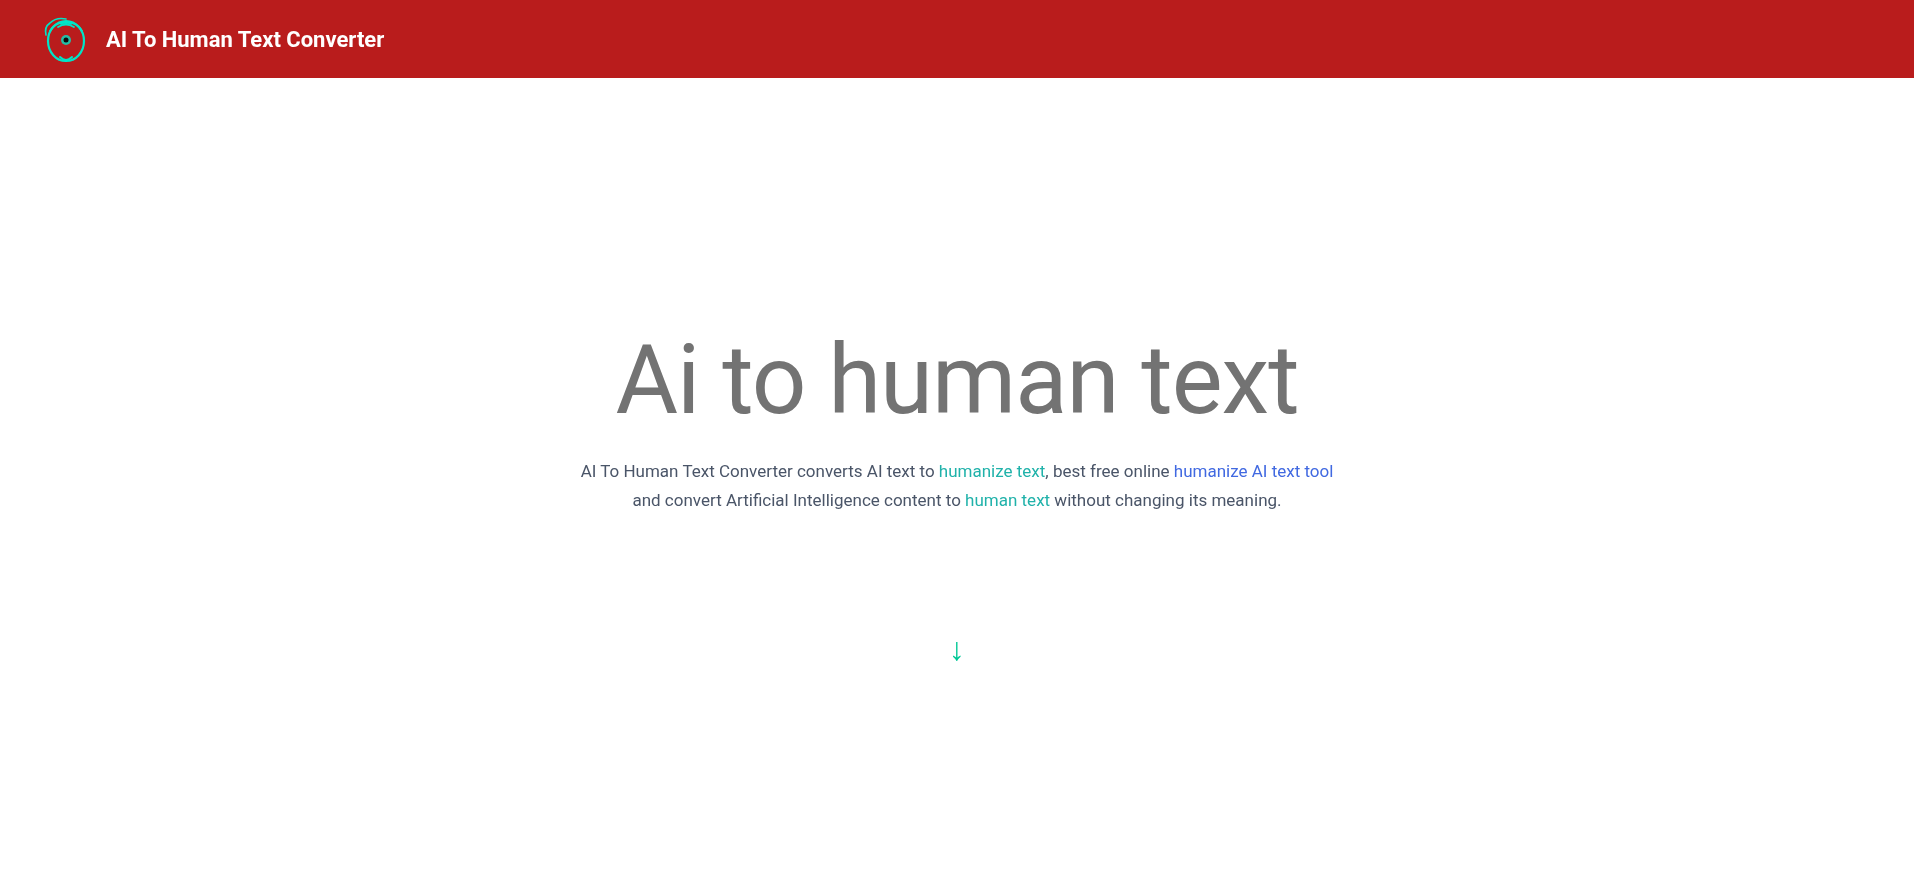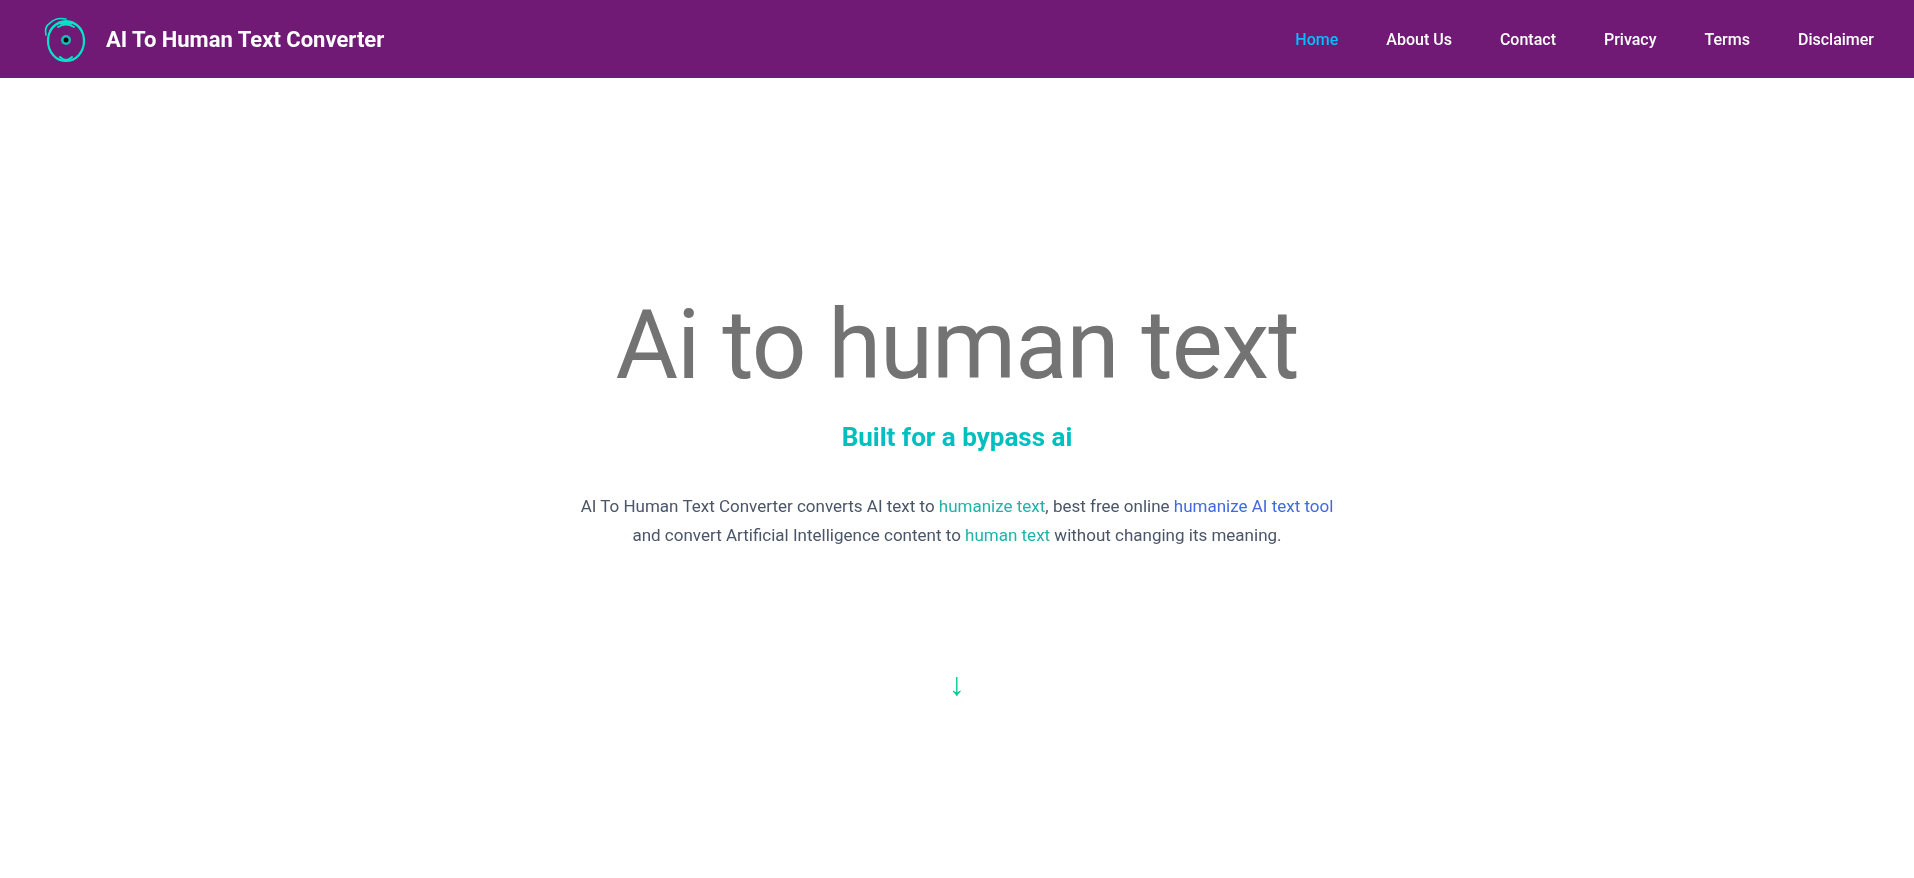--- a/index.html
+++ b/index.html
@@ -9,21 +9,21 @@
     }
 
     body {
       font-family: -apple-system, BlinkMacSystemFont, 'Segoe UI', Roboto, sans-serif;
       background: #ffffff;
       min-height: 878px;
     }
 
     
     header {
-      background: #701a75;
+      background: #b91c1c;
       height: 78px;
       display: flex;
       justify-content: space-between;
       padding: 0 40px;
     }
 
     .logo-area {
       display: flex;
       align-items: center;
       gap: 14px;
@@ -128,30 +128,21 @@
 
       <path d="M18 14 Q26 9 34 14" stroke="#00e5c8" stroke-width="1.8" fill="none" stroke-linecap="round"></path>
       <path d="M21 11 Q26 7 31 11" stroke="#00e5c8" stroke-width="1.8" fill="none" stroke-linecap="round"></path>
       <circle cx="26" cy="9" r="1.5" fill="#00e5c8"></circle>
 
       <path d="M20 44 Q26 50 32 44" stroke="#00e5c8" stroke-width="2" fill="none" stroke-linecap="round"></path>
     </svg>
     <span class="site-title">AI To Human Text Converter</span>
   </div>
 
-  <nav>
-    <a class="active">Home</a>
-    <a>About Us</a>
-    <a>Contact</a>
-    <a>Privacy</a>
-    <a>Terms</a>
-    <a>Disclaimer</a>
-  </nav>
 </header>
 
 <main class="hero">
   <h1 class="hero-title">Ai to human text</h1>
-  <p class="hero-subtitle">Built for a bypass ai</p>
   <p class="hero-description">
     <span>AI To Human Text Converter converts AI text to </span><span class="highlight-teal">humanize text</span><span>, best free online </span><span class="highlight-blue">humanize AI text tool</span><span> and convert Artificial Intelligence content to </span><span class="highlight-teal">human text</span><span> without changing its meaning.</span>
   </p>
   <div class="scroll-arrow">↓</div>
 </main>
 
 </body></html>

